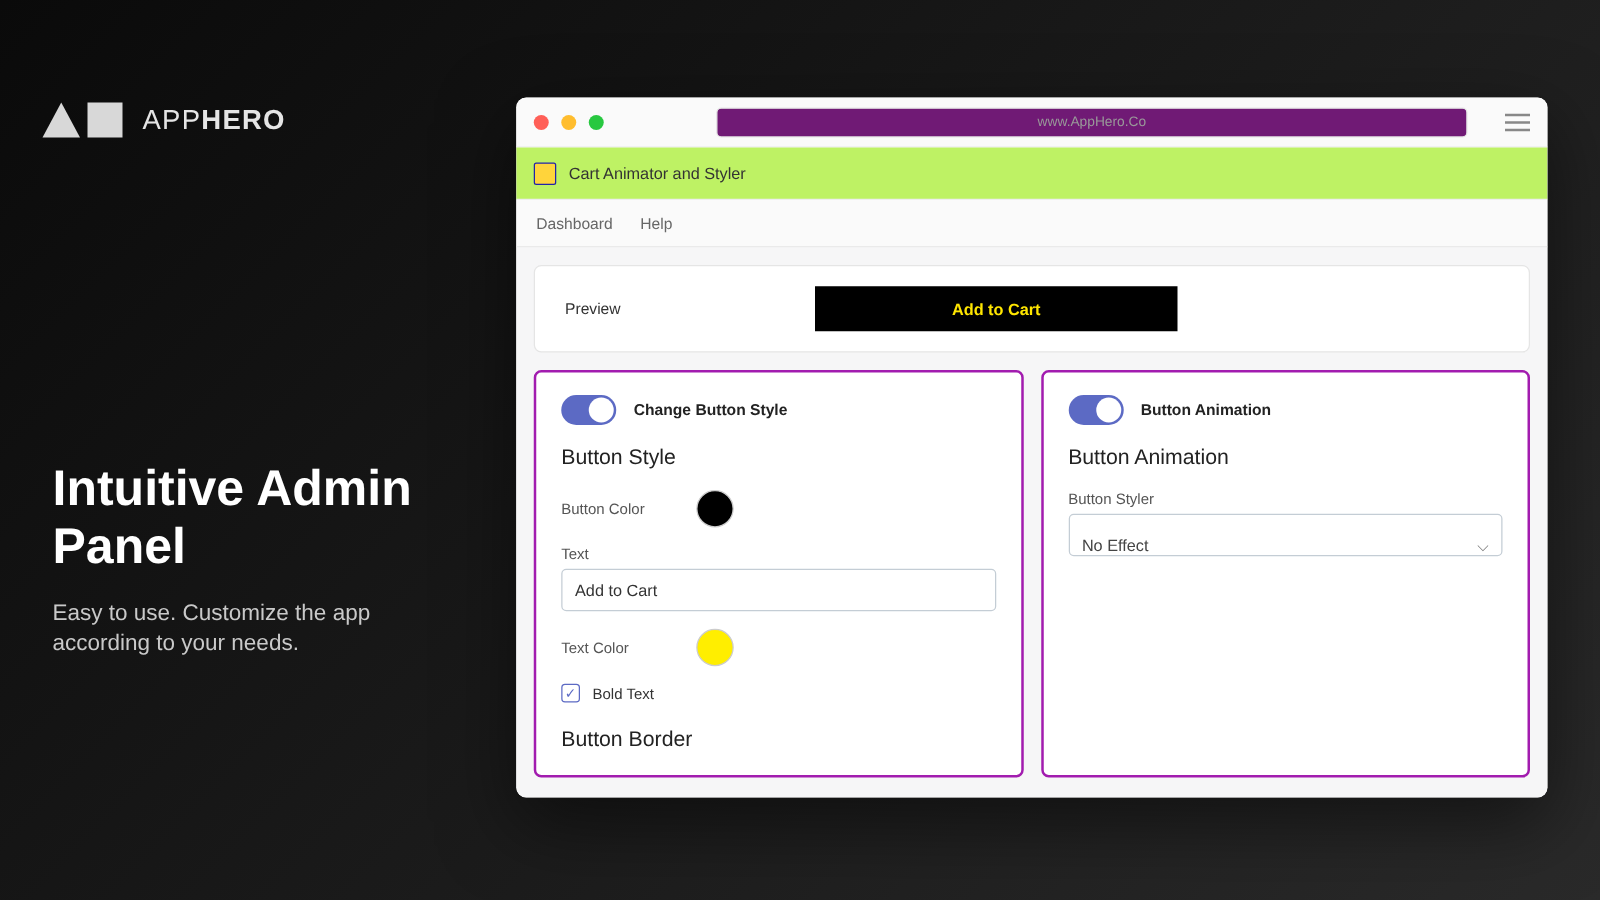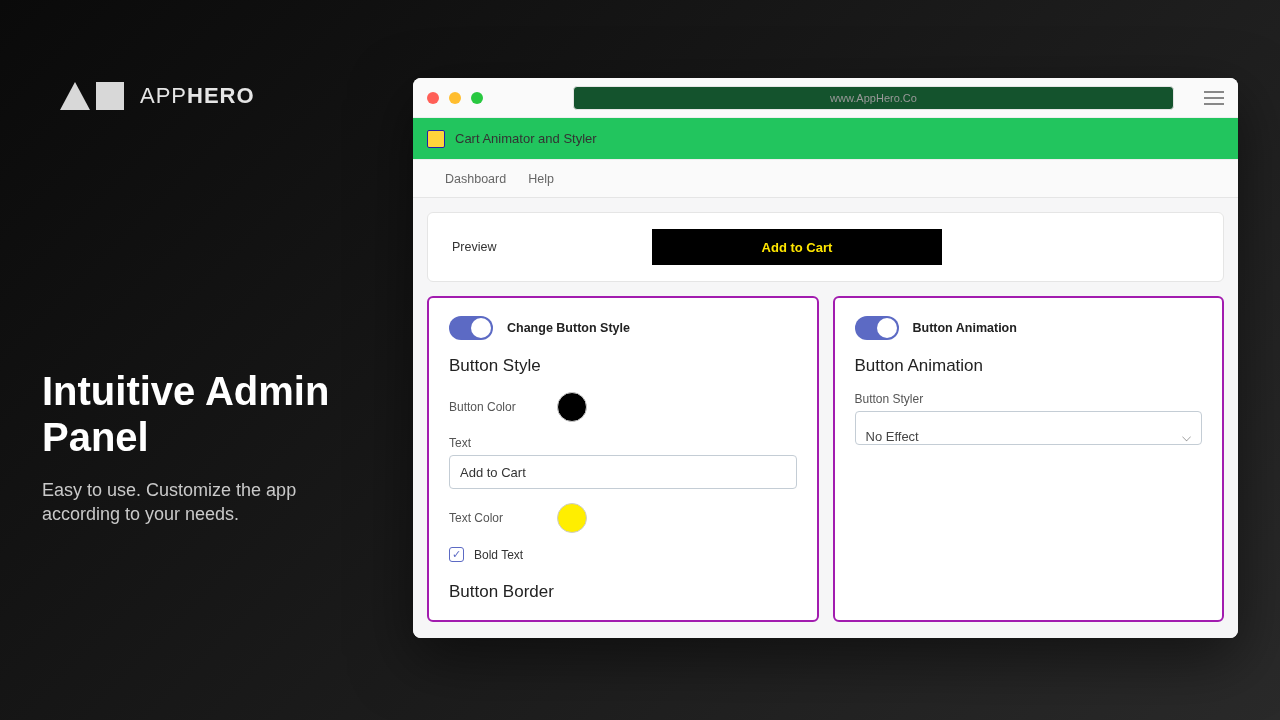--- a/index.html
+++ b/index.html
@@ -7,21 +7,21 @@
     width: 1280px;
     height: 720px;
     background: linear-gradient(135deg, #0a0a0a 0%, #2a2a2a 100%);
     font-family: -apple-system, BlinkMacSystemFont, "Segoe UI", Helvetica, Arial, sans-serif;
     overflow: hidden;
     position: relative;
   }
   .logo-area {
     position: absolute;
     top: 82px;
-    left: 60px;
+    left: 34px;
     display: flex;
     align-items: center;
     gap: 16px;
   }
   .logo-shapes {
     display: flex;
     align-items: flex-end;
     gap: 6px;
   }
   .logo-triangle {
@@ -82,48 +82,48 @@
     border-bottom: 1px solid #eee;
   }
   .traffic-dot { width: 12px; height: 12px; border-radius: 50%; }
   .dot-red { background: #ff5f57; }
   .dot-yellow { background: #ffbd2e; }
   .dot-green { background: #28c840; }
   .url-bar {
     flex: 1;
     margin: 0 20px 0 80px;
     height: 24px;
-    background: #14532d;
+    background: #701a75;
     border: 1px solid #e5e5e5;
     border-radius: 4px;
     display: flex;
     align-items: center;
     justify-content: center;
     font-size: 11px;
     color: #999;
   }
   .hamburger { display: flex; flex-direction: column; gap: 4px; cursor: pointer; }
   .hamburger span { width: 20px; height: 2px; background: #888; }
   .app-header {
     height: 42px;
     display: flex;
     align-items: center;
     gap: 10px;
     padding: 0 14px;
     border-bottom: 1px solid #eee;
-    background: #22c55e;
+    background: #bef264;
   }
   .app-icon { width: 18px; height: 18px; background: #ffd43b; border: 1px solid #22a; border-radius: 2px; }
   .app-title { font-size: 13px; color: #333; font-weight: 500; }
   .nav-tabs {
     height: 38px;
     display: flex;
     align-items: center;
     gap: 22px;
-    padding: 0 32px;
+    padding: 0 16px;
     border-bottom: 1px solid #e5e5e5;
     background: #fafafa;
     font-size: 12.5px;
     color: #666;
   }
   .nav-tabs span { cursor: pointer; }
   .content-scroll {
     flex: 1;
     overflow-y: auto;
     background: #f6f6f7;

